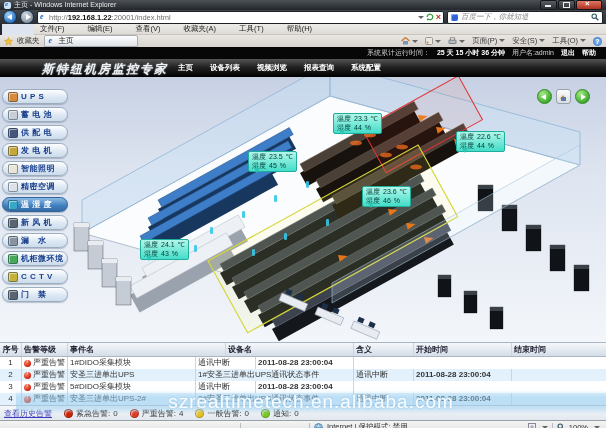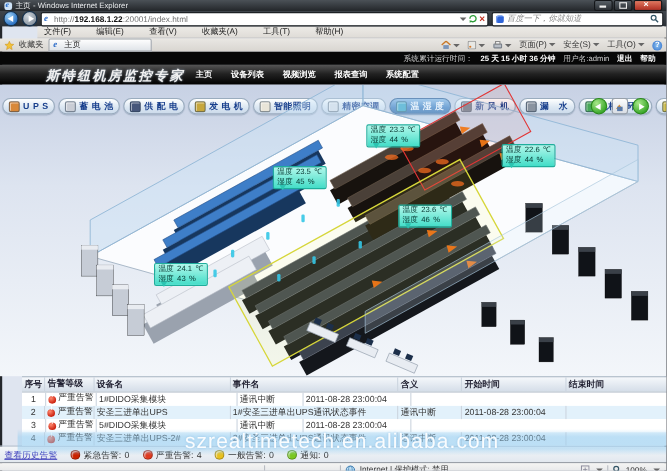--- a/index.html
+++ b/index.html
@@ -46,21 +46,21 @@
   
   .topstrip{height:12px;background:#070707;display:flex;align-items:center;justify-content:flex-end;gap:7px;padding:0 10px;}
   .topstrip span{font-size:7px;color:#cfcfcf;white-space:nowrap;}
   .topstrip .hl{color:#fff;font-weight:bold;}
   .pagenav{height:18px;background:linear-gradient(#555,#222 45%,#000);position:relative;}
   .logo{position:absolute;left:26px;top:2px;font:italic bold 12px "DejaVu Serif",serif;color:#f0f0f0;letter-spacing:2px;text-shadow:0 0 2px #9ab;white-space:nowrap;margin-left:16px;}
   .pn-items{position:absolute;left:178px;top:0;height:18px;display:flex;align-items:center;gap:17px;}
   .pn-item{font-size:7.5px;color:#fff;font-weight:bold;white-space:nowrap;}
   .content{position:relative;height:265px;background:linear-gradient(180deg,#c7d1e4 0%,#dde4f0 35%,#f3f6fa 100%);overflow:hidden;}
   
-  .sidebar{position:absolute;left:2px;top:12px;width:66px;display:flex;flex-direction:row;gap:3px;}
+  .sidebar{position:absolute;left:2px;top:12px;width:66px;display:flex;flex-direction:column;gap:3px;}
   .side-btn{height:13px;border:1px solid #9aacbe;border-radius:8px;background:linear-gradient(#feffff,#dde8f3 55%,#ccdbeb);display:flex;align-items:center;gap:3px;padding:0 5px;box-shadow:0 1px 1px rgba(80,100,130,.35);}
   .side-btn.active{background:linear-gradient(#8cbbe4,#3f7ec0 60%,#346ba6);border-color:#2f6096;}
   .side-btn.active .side-label{color:#fff;}
   .side-ico{width:8px;height:8px;border-radius:2px;flex:none;border:1px solid rgba(40,60,80,.5);box-shadow:inset 1px 1px 0 rgba(255,255,255,.5);}
   .side-label{font-size:8px;font-weight:bold;color:#173e8c;white-space:nowrap;letter-spacing:.5px;}
   
   .scene{position:absolute;left:70px;top:0;width:536px;height:265px;}
   .scene svg{position:absolute;left:0;top:0;}
   .scene-nav{position:absolute;right:16px;top:12px;display:flex;gap:4px;z-index:6;}
   .snav{width:13px;height:13px;border-radius:50%;border:1px solid #2a8a1a;background:radial-gradient(circle at 35% 30%,#a8e88a,#3aa82a 75%);position:relative;}
@@ -68,33 +68,33 @@
   .snav.prev::after{left:3px;border-left:none;border-right:5px solid #fff;}
   .snav.next::after{left:5px;border-right:none;border-left:5px solid #fff;}
   .snav.home{border-radius:3px;background:linear-gradient(#fdfdfd,#d8dde4);border-color:#98a0aa;}
   .snav.home::before{content:"";position:absolute;left:2.5px;top:2px;border:3.5px solid transparent;border-bottom:4px solid #d88a2a;}
   .snav.home::after{left:4px;top:7px;border:none;width:5px;height:4px;background:#5a7aa8;}
   .sensor{position:absolute;background:linear-gradient(#b2f7ea,#43ddc8);border:1px solid #1fae9c;border-radius:2px;padding:1px 3px;z-index:5;white-space:nowrap;}
   .sensor::after{content:"";position:absolute;left:5px;bottom:-5px;border:3px solid transparent;border-top:5px solid #2cc4b2;}
   .sensor .srow{display:flex;gap:3px;font-size:7px;line-height:8.5px;color:#063630;}
   .sensor .lbl{width:14px;}
   
-  .alarm-table{position:relative;background:#fff;margin-left:20px;}
+  .alarm-table{position:relative;background:#fff;}
   .thead,.trow{display:flex;}
   .thead{height:13px;background:linear-gradient(#f5f8fb,#d4dde8);border-top:1px solid #aab6c4;border-bottom:1px solid #aab6c4;}
   .thead .cell{font-weight:bold;text-align:center;color:#223;line-height:12px;}
   .trow{height:12px;background:#fff;}
   .trow.alt{background:#e2f1fb;}
   .cell{font-size:8px;line-height:12px;color:#333;border-right:1px solid #ccd5df;box-sizing:border-box;padding:0 2px;white-space:nowrap;overflow:hidden;display:flex;align-items:center;gap:2px;}
   .c0{width:22px;justify-content:center;}
-  .c1{width:46px;font-family:Liberation Mono, monospace;}
+  .c1{width:46px;}
   .c2{width:128px;}
   .c3{width:158px;}
   .c4{width:60px;}
-  .c5{width:98px;}
+  .c5{width:98px;font-weight:bold;}
   .c6{width:94px;border-right:none;}
   .alarm-dot{width:7px;height:7px;border-radius:50%;background:radial-gradient(circle at 35% 30%,#ff8a70,#cc2210 70%);flex:none;position:relative;}
   .alarm-dot::after{content:"!";position:absolute;left:2.5px;top:-3px;color:#fff;font:bold 6px "Liberation Sans",sans-serif;}
   
   .summary{height:14px;display:flex;align-items:center;gap:12px;padding:0 4px;background:linear-gradient(#f3f6f9,#e2e8ef);border-top:1px solid #b8c2ce;}
   .sum-link{font-size:8px;color:#3b3bbb;text-decoration:underline;white-space:nowrap;}
   .count{display:flex;align-items:center;gap:3px;font-size:8px;color:#333;white-space:nowrap;}
   .cdot{width:7px;height:7px;border-radius:50%;box-shadow:inset 1px 1px 1px rgba(255,255,255,.6);border:1px solid rgba(0,0,0,.25);}
   .statusbar{height:12px;background:linear-gradient(#f5f5f3,#dee1e5);border-top:1px solid #9aa0a8;display:flex;align-items:center;font-size:7.5px;color:#333;padding:0 6px;gap:4px;}
   .sep{width:1px;height:8px;background:#b8bcc2;}
@@ -517,22 +517,22 @@
               <span class="unit">%</span>
             </div>
           </div>
         </div>
     </div>
 
     <div class="alarm-table">
       <div class="thead" id="thead">
           <span class="cell c0">序号</span>
           <span class="cell c1">告警等级</span>
+          <span class="cell c3">事件名</span>
           <span class="cell c2">设备名</span>
-          <span class="cell c3">事件名</span>
           <span class="cell c4">含义</span>
           <span class="cell c5">开始时间</span>
           <span class="cell c6">结束时间</span>
         </div>
       <div id="tbody">
           <div class="trow">
             <span class="cell c0">1</span>
             <span class="cell c1">
               <i class="alarm-dot"></i>
               <span>严重告警</span>

